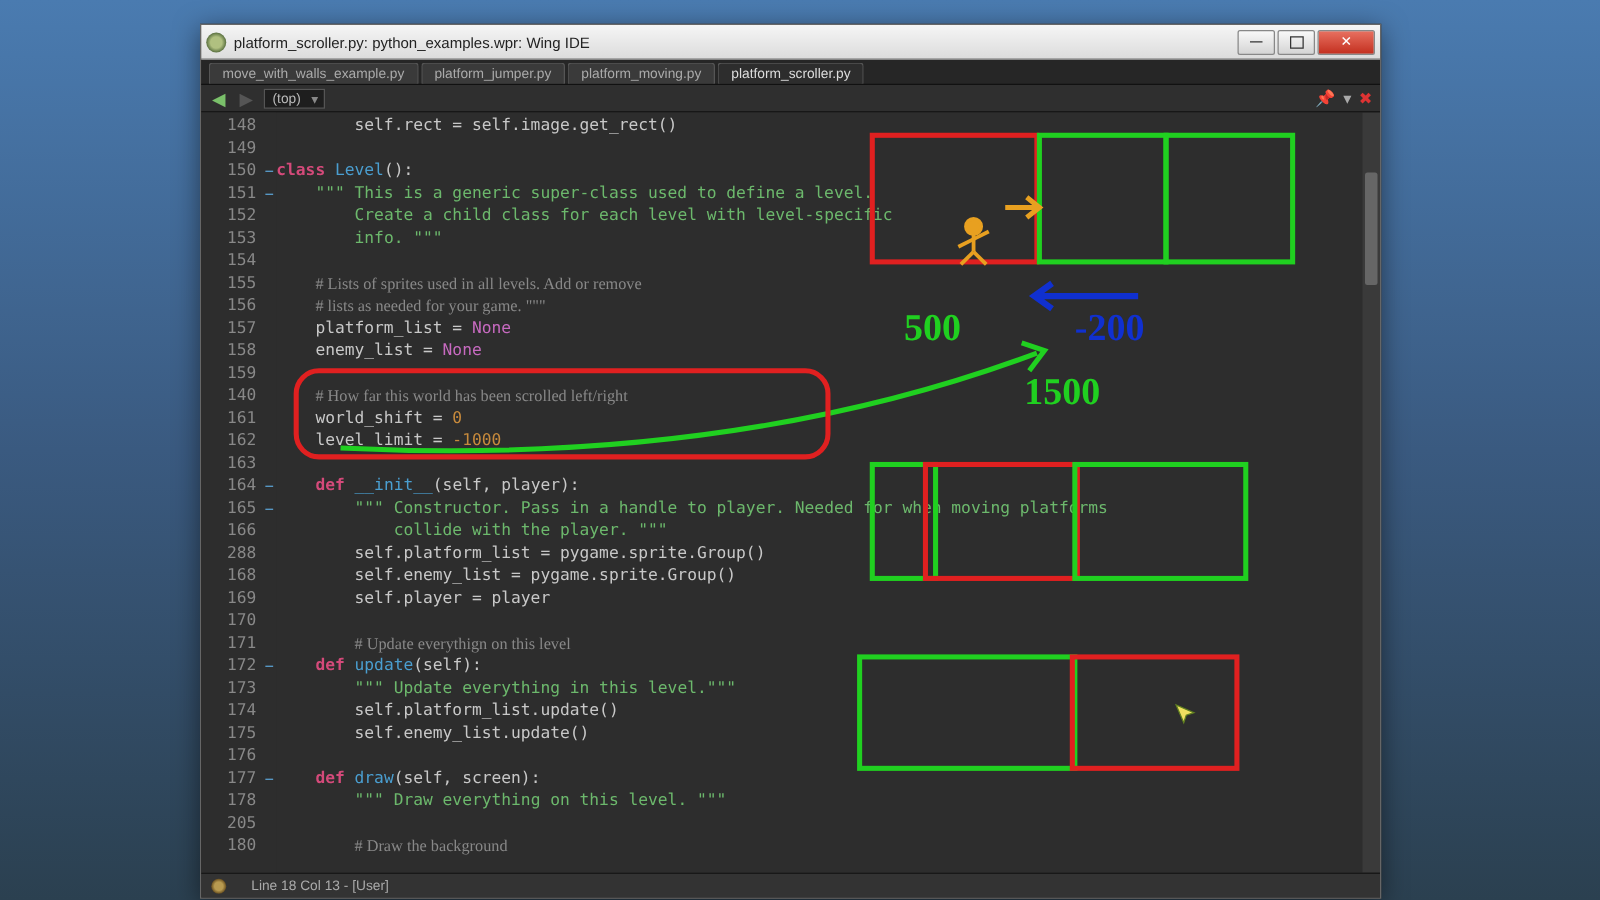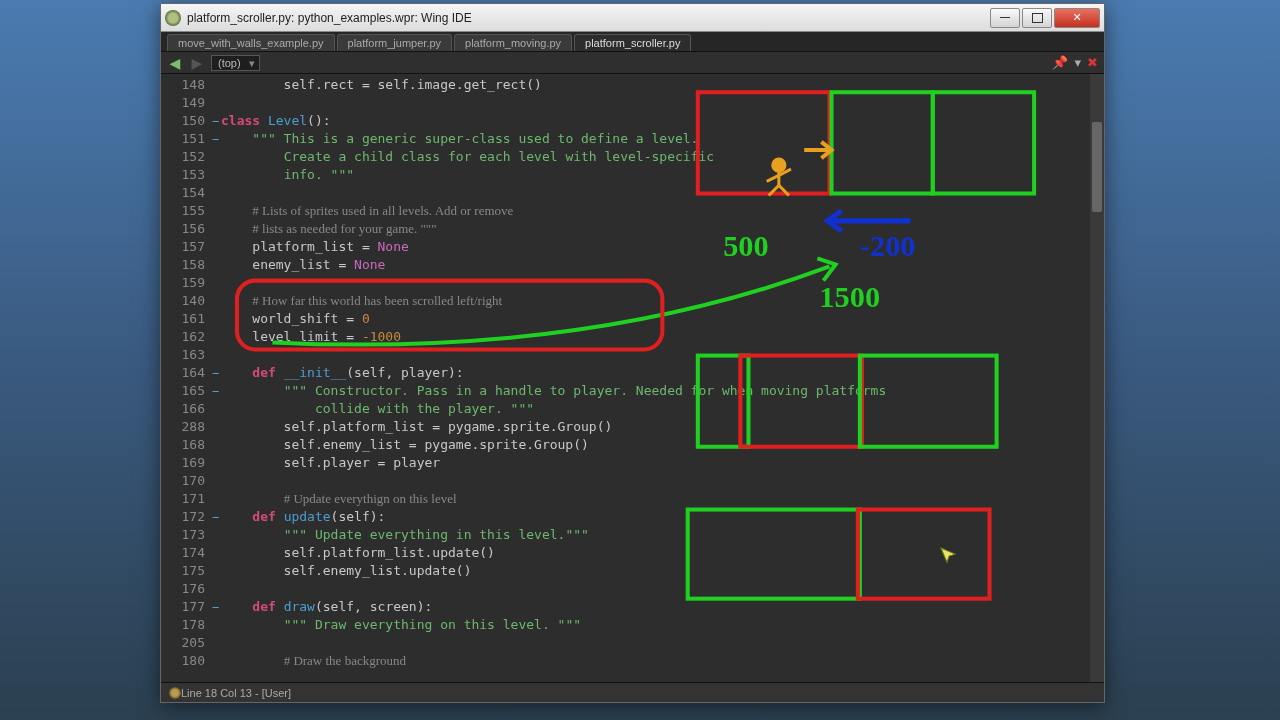--- a/index.html
+++ b/index.html
@@ -10,21 +10,21 @@
     height: 720px;
     overflow: hidden;
     position: relative;
   }
   .desktop {
     position:absolute; left:0; right:0; top:0; bottom:0;
     background: linear-gradient(to bottom, #4a7bb0 0%, #3a5a80 50%, #2b4050 100%);
   }
   .window {
     position:absolute;
-    left:160px; top:3px; width:945px; height:700px;
+    left:160px; top:19px; width:945px; height:700px;
     background:#2d2d2d;
     border:1px solid #666;
     box-shadow: 0 4px 20px rgba(0,0,0,0.5);
     display:flex; flex-direction:column;
   }
   .titlebar {
     height:28px;
     background: linear-gradient(to bottom, #f5f5f5, #dcdcdc);
     display:flex; align-items:center; padding:0 4px;
     border-bottom:1px solid #888;
@@ -112,21 +112,21 @@
   }
   .scroll-track { flex:1; position:relative;}
   .scroll-thumb { position:absolute; left:2px; right:2px; top:48px; height:90px;
     background:#666; border-radius:2px;}
   .overlay {
     position:absolute; inset:0; pointer-events:none;
   }
   .statusbar {
     height:20px; background:#333; border-top:1px solid #111;
     display:flex; align-items:center; padding:0 8px; font-size:11px; color:#aaa;
-    gap:0;
+    gap:20px;
   }
   .bug-icon {
     width:12px;height:12px; border-radius:50%;
     background:radial-gradient(circle,#b89a50 40%,#6a5020 70%);
   }
 </style>
 </head>
 <body>
 
 <div class="desktop">

